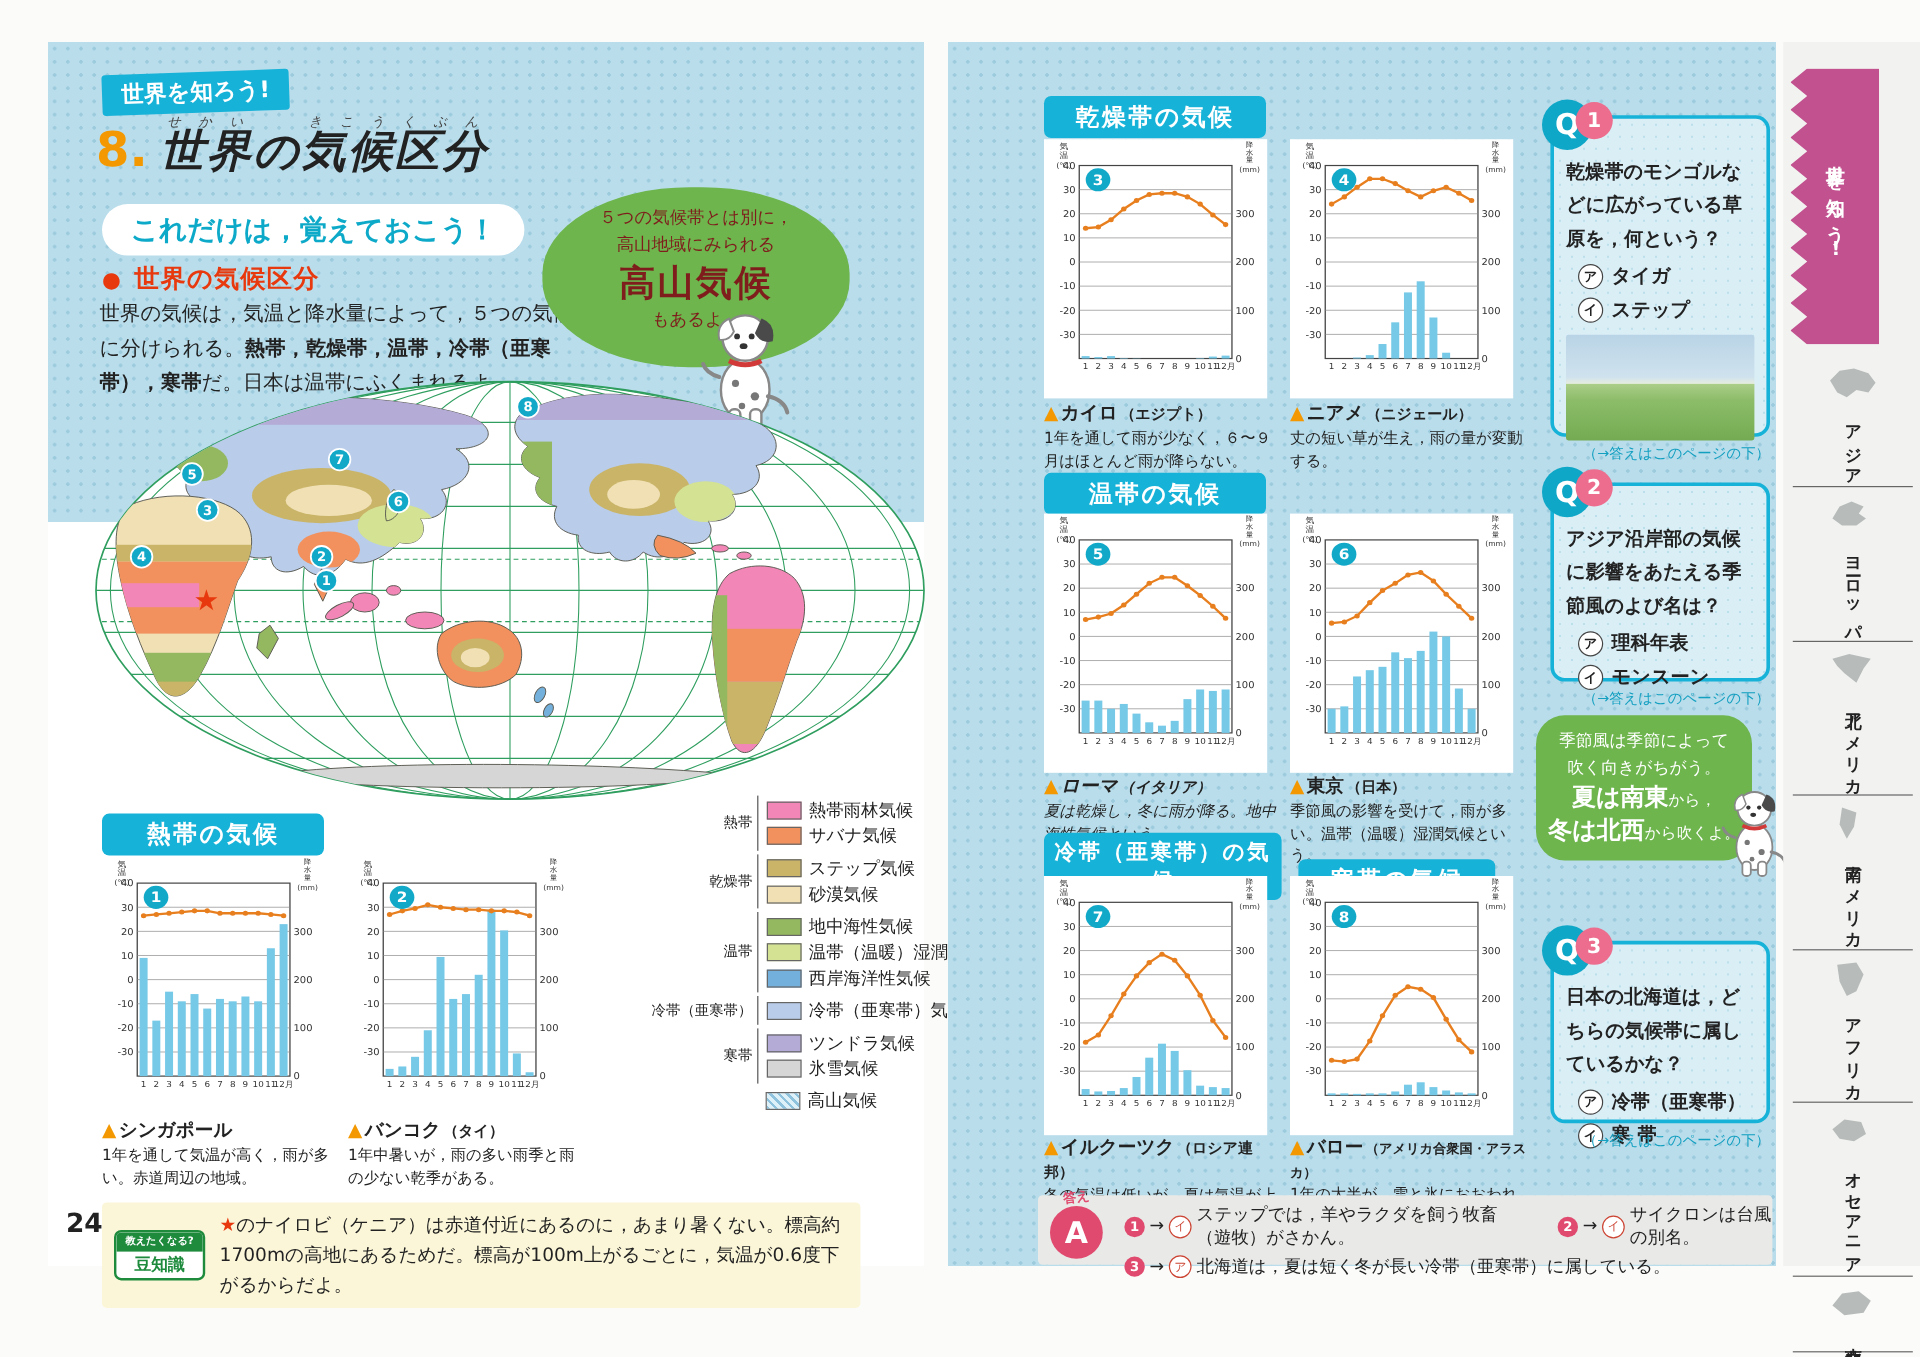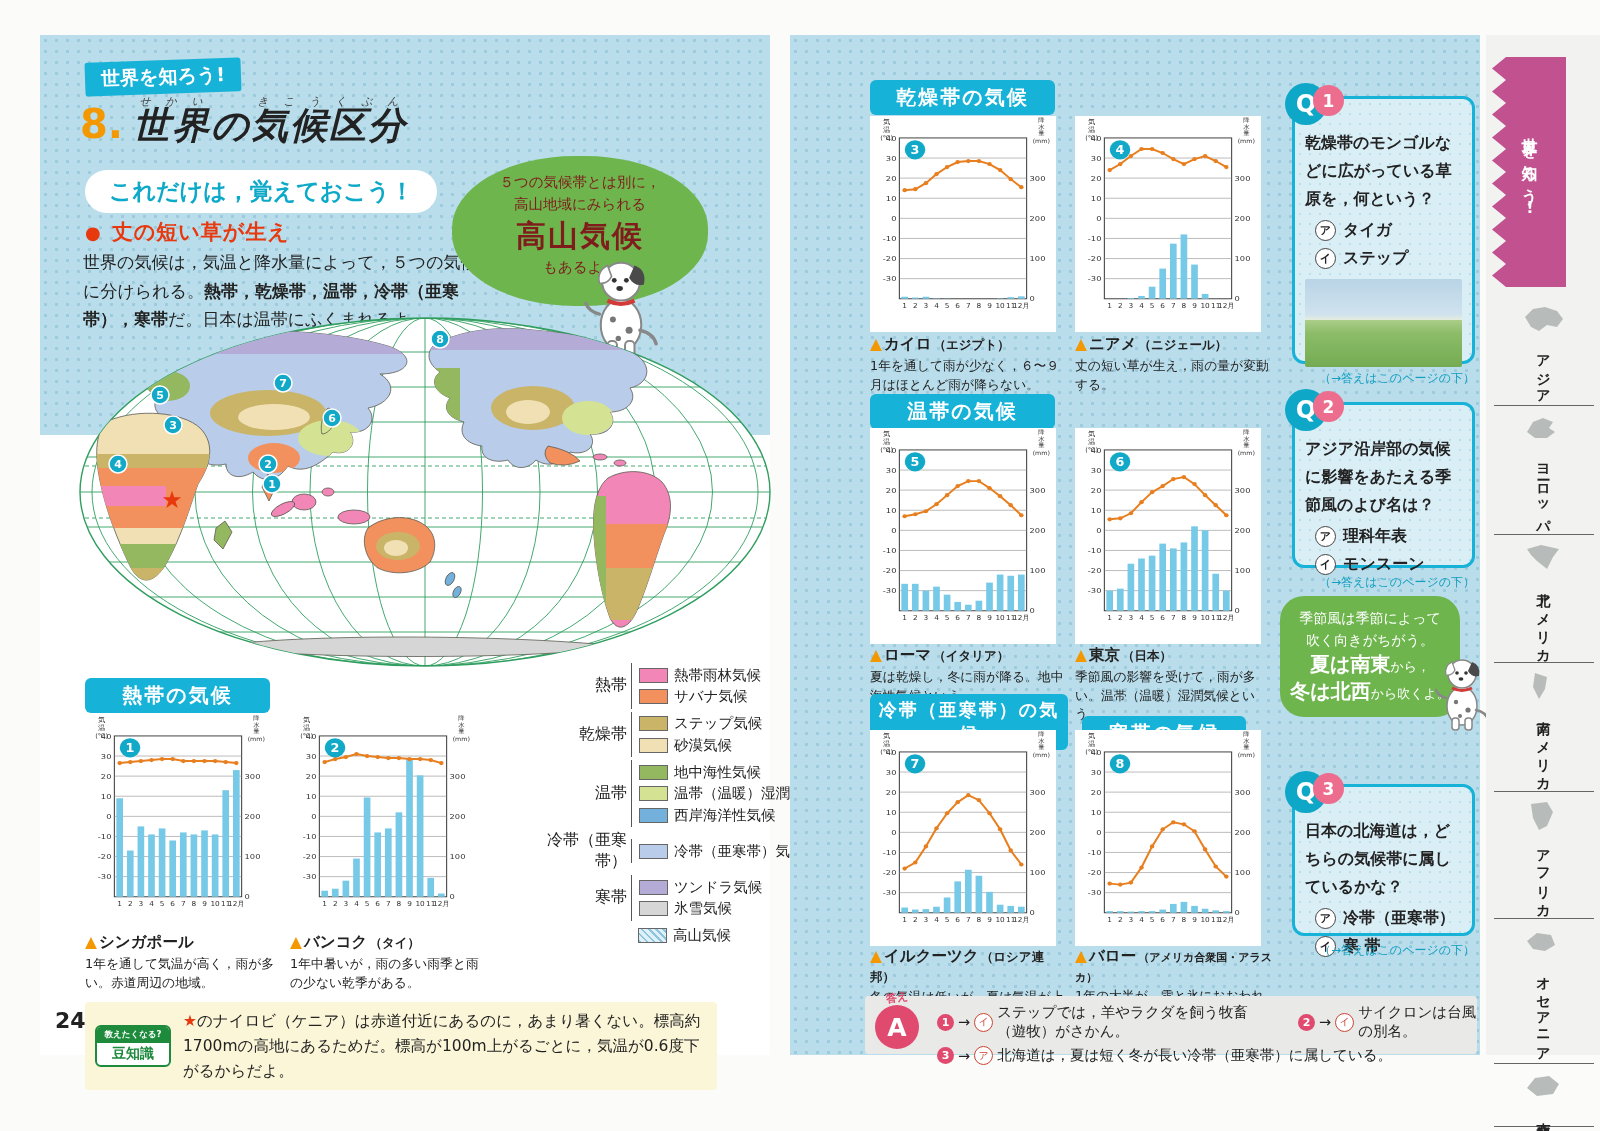--- a/index.html
+++ b/index.html
@@ -26,21 +26,21 @@
   .caption{width:198px;color:#222;}
   .cap-title{font-size:15.5px;font-weight:800;}
   .tri{color:#f39800;margin-right:2px;}
   .cap-country{font-size:12.5px;font-weight:600;margin-left:2px;}
   .cap-text{font-size:12.8px;line-height:1.45;margin-top:2px;}
   .source{font-size:12px;color:#333;text-align:right;margin-top:4px;}
 
   
   #legend{width:240px;}
   .lgroup{display:flex;align-items:center;margin:3px 0;}
-  .glabel{width:92px;text-align:right;font-size:16px;color:#222;padding-right:4px;flex:none;}
+  .glabel{width:92px;text-align:right;font-size:12px;color:#222;padding-right:4px;flex:none;}
   .gitems{border-left:1.5px solid #555;padding-left:7px;}
   .litem{display:flex;align-items:center;margin:2.5px 0;}
   .swatch{width:27px;height:13px;border:1px solid #666;flex:none;}
   .swatch.hatch{background:repeating-linear-gradient(45deg,#8fc3dd 0 2px,#def0f8 2px 5px);}
   .lname{font-size:14.5px;margin-left:6px;white-space:nowrap;color:#222;}
 
   
   .gbubble{background:#6db54c;color:#7f1d1d;text-align:center;border-radius:48%;}
   .gbubble .s{font-size:14.5px;line-height:1.5;}
   .gbubble .big{font-size:30px;font-weight:800;letter-spacing:2px;}
@@ -99,21 +99,21 @@
 
   <div class="abs" style="left:80px;top:96px;display:flex;align-items:baseline;gap:10px;">
     <span class="lesson-no">8.</span>
     <span class="lesson-title"><ruby><span>世界</span><rt>せかい</rt></ruby><span>の</span><ruby><span>気候区分</span><rt>きこうくぶん</rt></ruby></span>
   </div>
 
   <div class="abs banner" style="left:85px;top:170px;">これだけは，覚えておこう！</div>
 
   <div class="abs" style="left:85px;top:218px;">
     <span class="bullet">●</span>
-    <span class="seclabel">丈の短い草が生え</span>
+    <span class="seclabel">世界の気候区分</span>
   </div>
 
   <div class="abs intro" style="left:83px;top:248px;">
     <span>世界の気候は，気温と降水量によって，５つの気候帯に分けられる。</span><b>熱帯，乾燥帯，温帯，冷帯（亜寒帯），寒帯</b><span>だ。日本は温帯にふくまれるよ。</span>
   </div>
 
   <div class="abs gbubble" style="left:452px;top:156px;width:256px;height:150px;padding-top:16px;box-sizing:border-box;">
     <div class="s">５つの気候帯とは別に，</div>
     <div class="s">高山地域にみられる</div>
     <div class="big">高山気候</div>
@@ -773,21 +773,21 @@
         <text x="17" y="9" text-anchor="middle" font-size="7.5" fill="#333">気</text>
         <text x="17" y="17" text-anchor="middle" font-size="7.5" fill="#333">温</text>
         <text x="17" y="26" text-anchor="middle" font-size="7" fill="#333">(℃)</text>
         <text x="175" y="7" text-anchor="middle" font-size="6.5" fill="#333">降</text>
         <text x="175" y="14" text-anchor="middle" font-size="6.5" fill="#333">水</text>
         <text x="175" y="21" text-anchor="middle" font-size="6.5" fill="#333">量</text>
         <text x="175" y="30" text-anchor="middle" font-size="6.5" fill="#333">(mm)</text>
         <circle cx="46" cy="37" r="10.5" fill="#12a9c9"></circle>
         <text x="46" y="41.5" text-anchor="middle" font-size="13" font-weight="bold" fill="#fff">6</text>
       </svg></div>
-  <div class="abs caption" style="left:870px;top:645px;">
+  <div class="abs caption" style="left:870px;top:645px;font-style:italic;">
     <div class="cap-title"><span class="tri">▲</span><span>ローマ</span><span class="cap-country">（イタリア）</span></div>
     <div class="cap-text">夏は乾燥し，冬に雨が降る。地中海性気候という。</div>
   </div>
   <div class="abs caption" style="left:1075px;top:645px;">
     <div class="cap-title"><span class="tri">▲</span><span>東京</span><span class="cap-country">（日本）</span></div>
     <div class="cap-text">季節風の影響を受けて，雨が多い。温帯（温暖）湿潤気候という。</div>
   </div>
 
   <div class="abs chead" style="left:870px;top:694px;width:198px;font-size:18px;">冷帯（亜寒帯）の気候</div>
   <div class="abs chead" style="left:1082px;top:716px;width:164px;">寒帯の気候</div>

